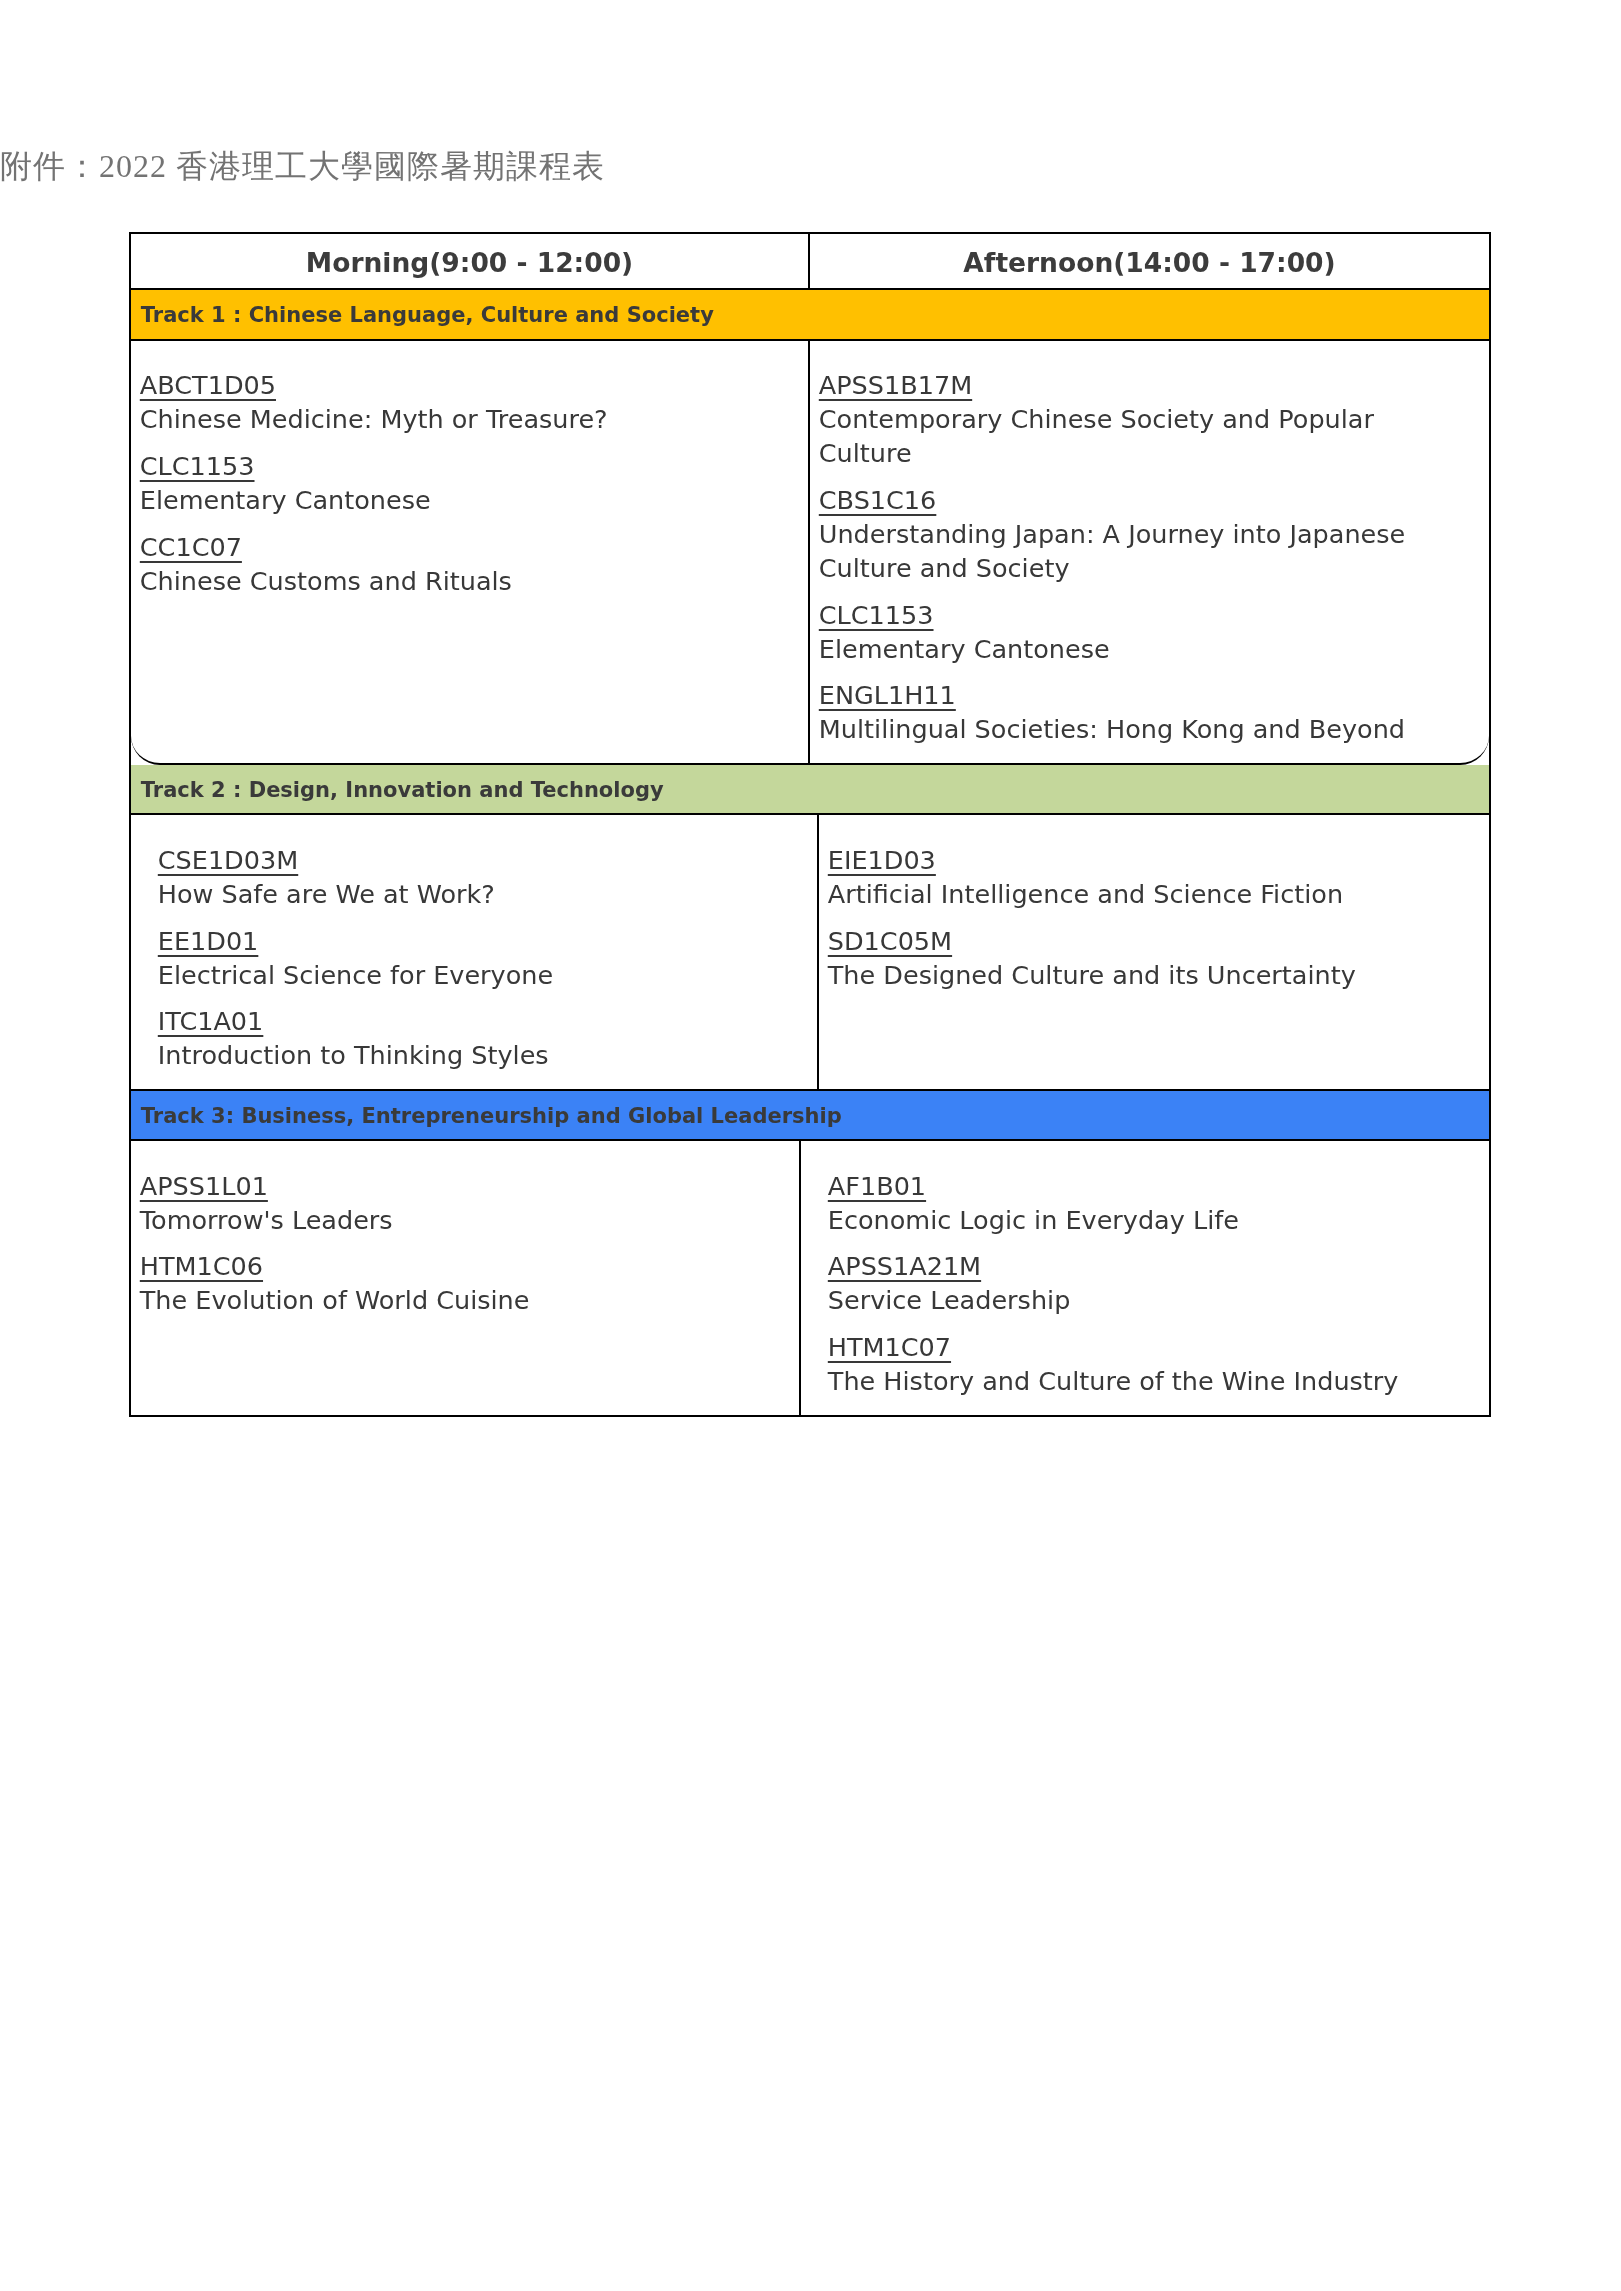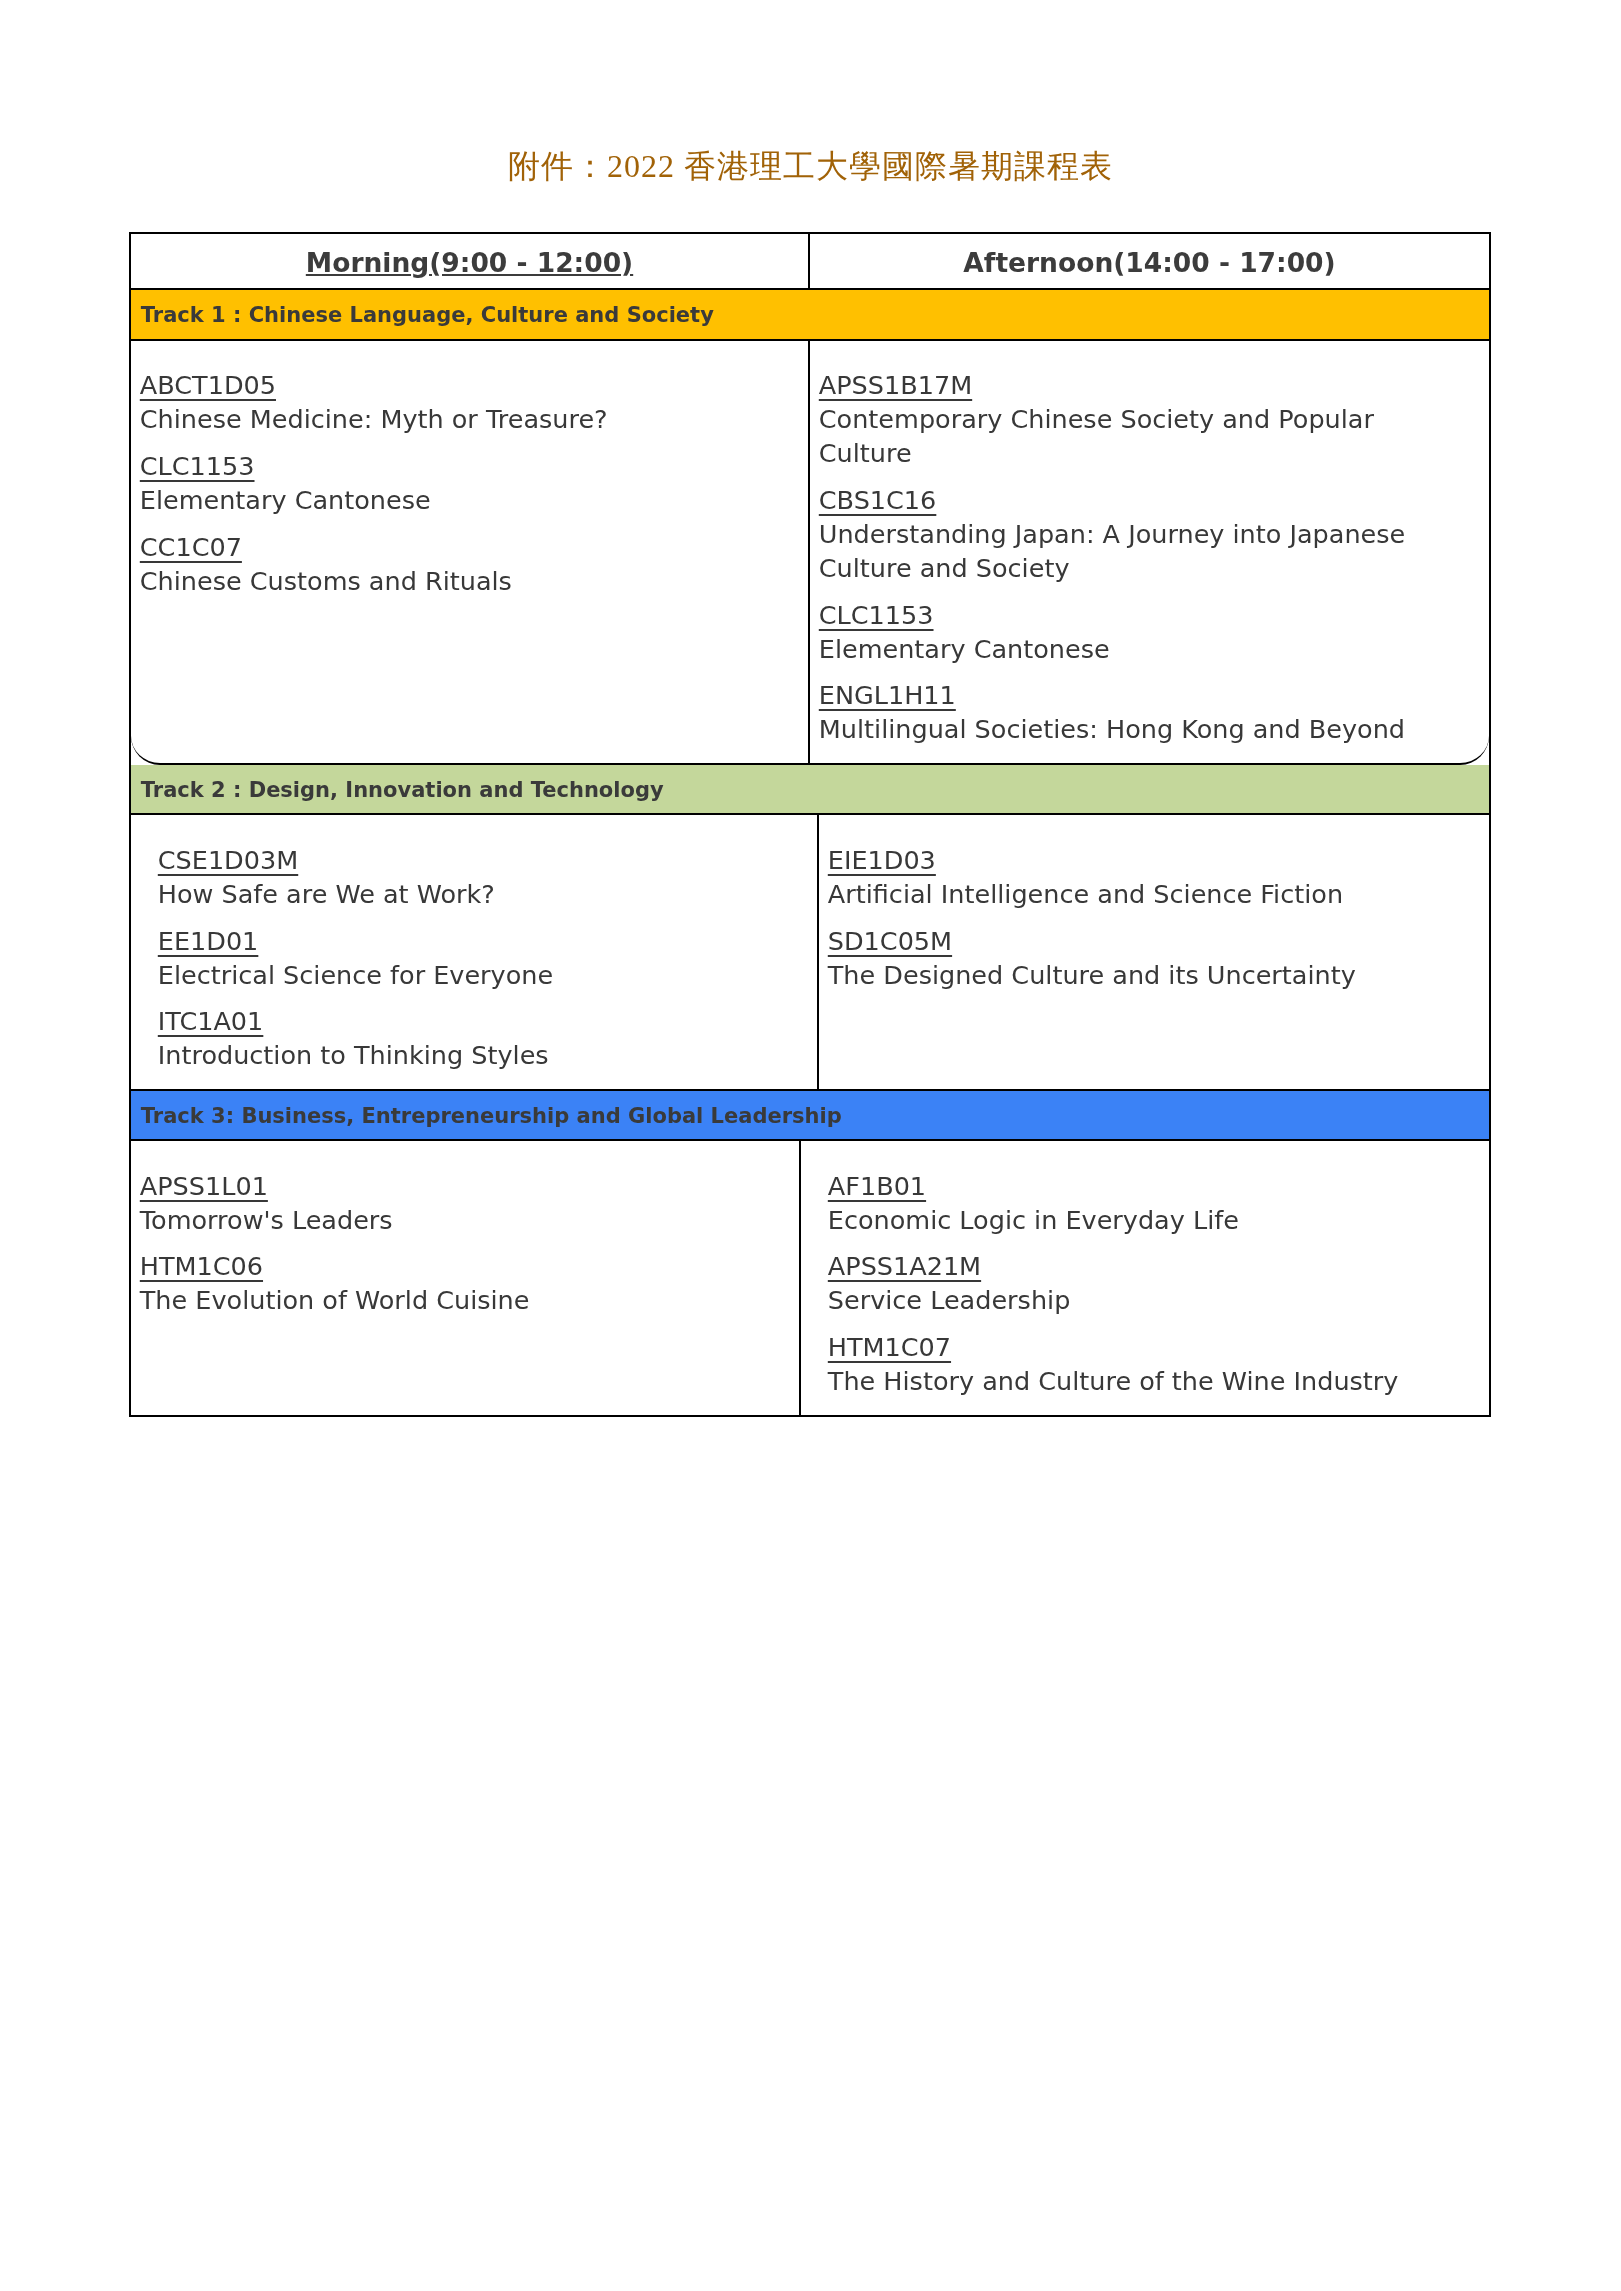--- a/index.html
+++ b/index.html
@@ -3,34 +3,34 @@
 <meta charset="utf-8">
 <style>
   html,body{margin:0;padding:0;}
   body{
     width:1621px;height:2292px;background:#ffffff;position:relative;
     font-family:"DejaVu Sans","Liberation Sans",sans-serif;
     -webkit-font-smoothing:antialiased;
   }
   .page-title{
     position:absolute;top:145px;left:0;width:1621px;
-    text-align:center;
+    text-align:left;
     font-family:"Liberation Serif","DejaVu Serif",serif;
-    font-size:32px;color:#a16207;letter-spacing:1px;white-space:nowrap;
+    font-size:32px;color:#737373;letter-spacing:1px;white-space:nowrap;
   }
   .schedule{
     position:absolute;left:129px;top:232px;width:1362px;
     border:2.9px solid #000;box-sizing:border-box;background:#fff;
   }
   .cols{display:flex;border-bottom:2.9px solid #000;}
   .col-h{
     flex:1 1 50%;text-align:center;font-weight:bold;font-size:26.5px;
     color:#3c3c3c;padding:12.7px 0 10.8px;box-sizing:border-box;
   }
-  .col-h.morning{border-right:2.9px solid #000;text-decoration:underline;}
+  .col-h.morning{border-right:2.9px solid #000;}
   .track-h{
     padding:12.7px 9.8px 11.8px;font-weight:bold;font-size:21px;color:#3a3a3a;
     border-bottom:2.9px solid #000;
   }
   .track-h.t1{background:#FFC000;}
   .track-h.t2{background:#C4D79B;}
   .track-h.t3{background:#3b82f6;}
   .row{display:flex;border-bottom:2.9px solid #000;}
   .row:last-child{border-bottom:none;gap:18px;}
   .row.t1{min-height:418px;border-radius:29px;}

